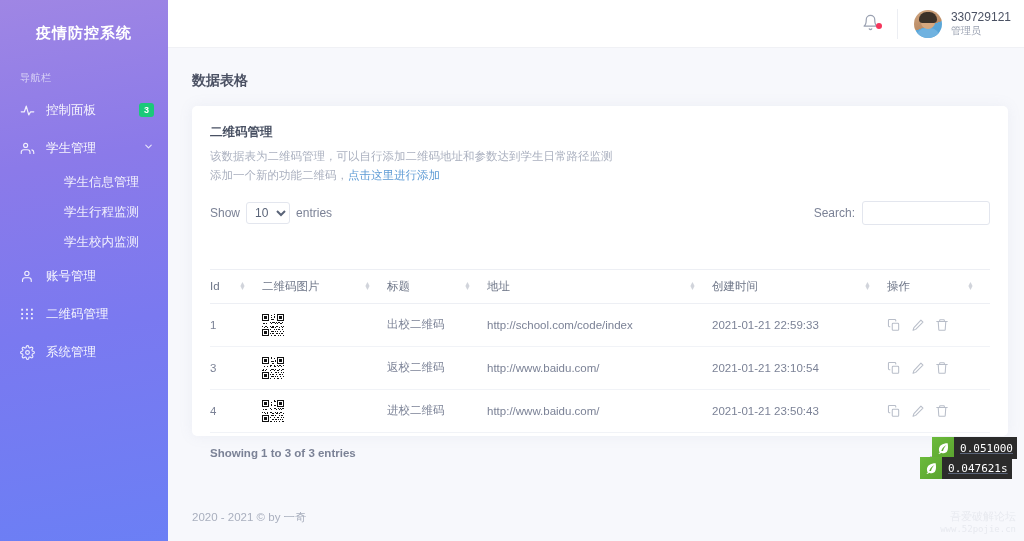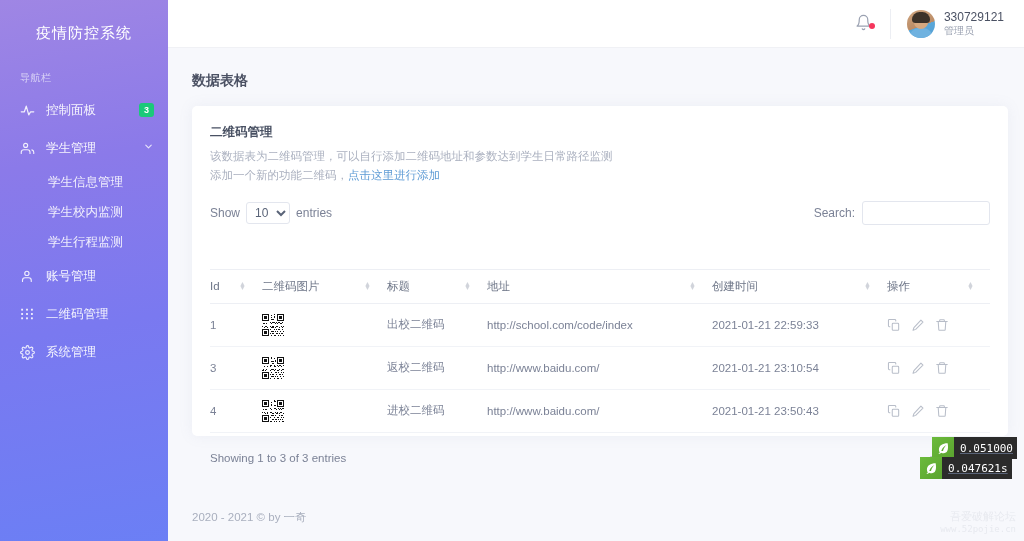--- a/index.html
+++ b/index.html
@@ -14,21 +14,21 @@
 
   
   .sidebar {
     width:168px; flex:0 0 168px; height:541px;
     background:linear-gradient(170deg,#9f86e4 0%, #8b7ae9 30%, #7a79f0 60%, #6b7ff5 100%);
     position:relative;
     padding-top:14px;
     overflow:hidden;
   }
   .brand {
-    color:#fff; font-size:15px; font-weight:normal;
+    color:#fff; font-size:15px; font-weight:bold;
     text-align:center; letter-spacing:1px;
     padding:10px 0 6px 0;
   }
   .nav-section-label {
     color:rgba(255,255,255,.62);
     font-size:10px;
     padding:22px 0 6px 20px;
     letter-spacing:.5px;
   }
   .nav-list { list-style:none; }
@@ -48,36 +48,36 @@
   }
   .nav-item .nav-txt { flex:1; padding-left:6px; }
   .badge-green {
     background:#1ac97a; color:#fff;
     font-size:9px; font-weight:bold;
     border-radius:3px;
     padding:1px 5px;
     line-height:12px;
   }
   .chev { opacity:.8; }
-  .nav-sub { list-style:none; }
+  .nav-sub { list-style:none;margin-left:16px; }
   .nav-sub li {
     height:30px; display:flex; align-items:center;
     padding-left:48px;
     color:rgba(255,255,255,.88);
     font-size:12.5px;
     cursor:pointer;
   }
 
   
   .main { flex:1; height:541px; display:flex; flex-direction:column; background:#f7f8fc; position:relative; }
 
   .topbar {
     height:48px; background:#fff;
     display:flex; align-items:center; justify-content:flex-end;
-    padding-right:20px;
+    padding-right:13px;
     flex:0 0 48px;
     border-bottom:1px solid #f0f1f5;
   }
   .bell-wrap { position:relative; padding:0 18px; display:flex; align-items:center; cursor:pointer;}
   .bell-dot {
     position:absolute; top:9px; right:15px;
     width:6px; height:6px; border-radius:50%;
     background:#f5365c;
   }
   .divider-v { width:1px; height:30px; background:#eceef3; }
@@ -145,21 +145,21 @@
     font-size:11.5px; color:#7b8296;
     padding:10px 4px 10px 0;
     border-bottom:1px solid #f1f3f7;
     vertical-align:middle;
   }
   .qr { width:22px; height:22px; display:block; }
   .row-title { color:#7b8296; cursor:pointer; }
   .acts { display:flex; gap:10px; align-items:center; }
   .acts span { cursor:pointer; opacity:.62; display:inline-flex; }
 
-  .table-footer { display:flex; align-items:center; justify-content:space-between; padding:14px 0 0 0; }
+  .table-footer { display:flex; justify-content:space-between; padding:14px 0 0 0;font-weight:bold; }
   .info-txt { font-size:11.5px; color:#7b8296; }
   .pager { display:flex; align-items:center; gap:8px; }
   .pg-arrow { color:#b4bac9; font-size:13px; padding:2px 5px; cursor:pointer; }
   .pg-num {
     width:22px; height:22px; border-radius:50%;
     background:#6b7ff5; color:#fff;
     font-size:11.5px;
     display:flex; align-items:center; justify-content:center;
     cursor:pointer;
   }
@@ -232,24 +232,24 @@
             </svg>
         </span>
       </li>
 
       <li>
         <ul class="nav-sub">
           <li>
               <span>学生信息管理</span>
             </li>
           <li>
-              <span>学生校内监测</span>
+              <span>学生行程监测</span>
             </li>
           <li>
-              <span>学生行程监测</span>
+              <span>学生校内监测</span>
             </li>
         </ul>
       </li>
 
       <li class="nav-item">
         <span class="nav-ico">
           <svg width="15" height="15" viewBox="0 0 24 24" fill="none" stroke="#ffffff" stroke-width="1.8" stroke-linecap="round" stroke-linejoin="round">
               <path d="M18 20v-2a4 4 0 0 0-4-4H8a4 4 0 0 0-4 4v2"></path>
               <circle cx="11" cy="7" r="3.4"></circle>
             </svg>

